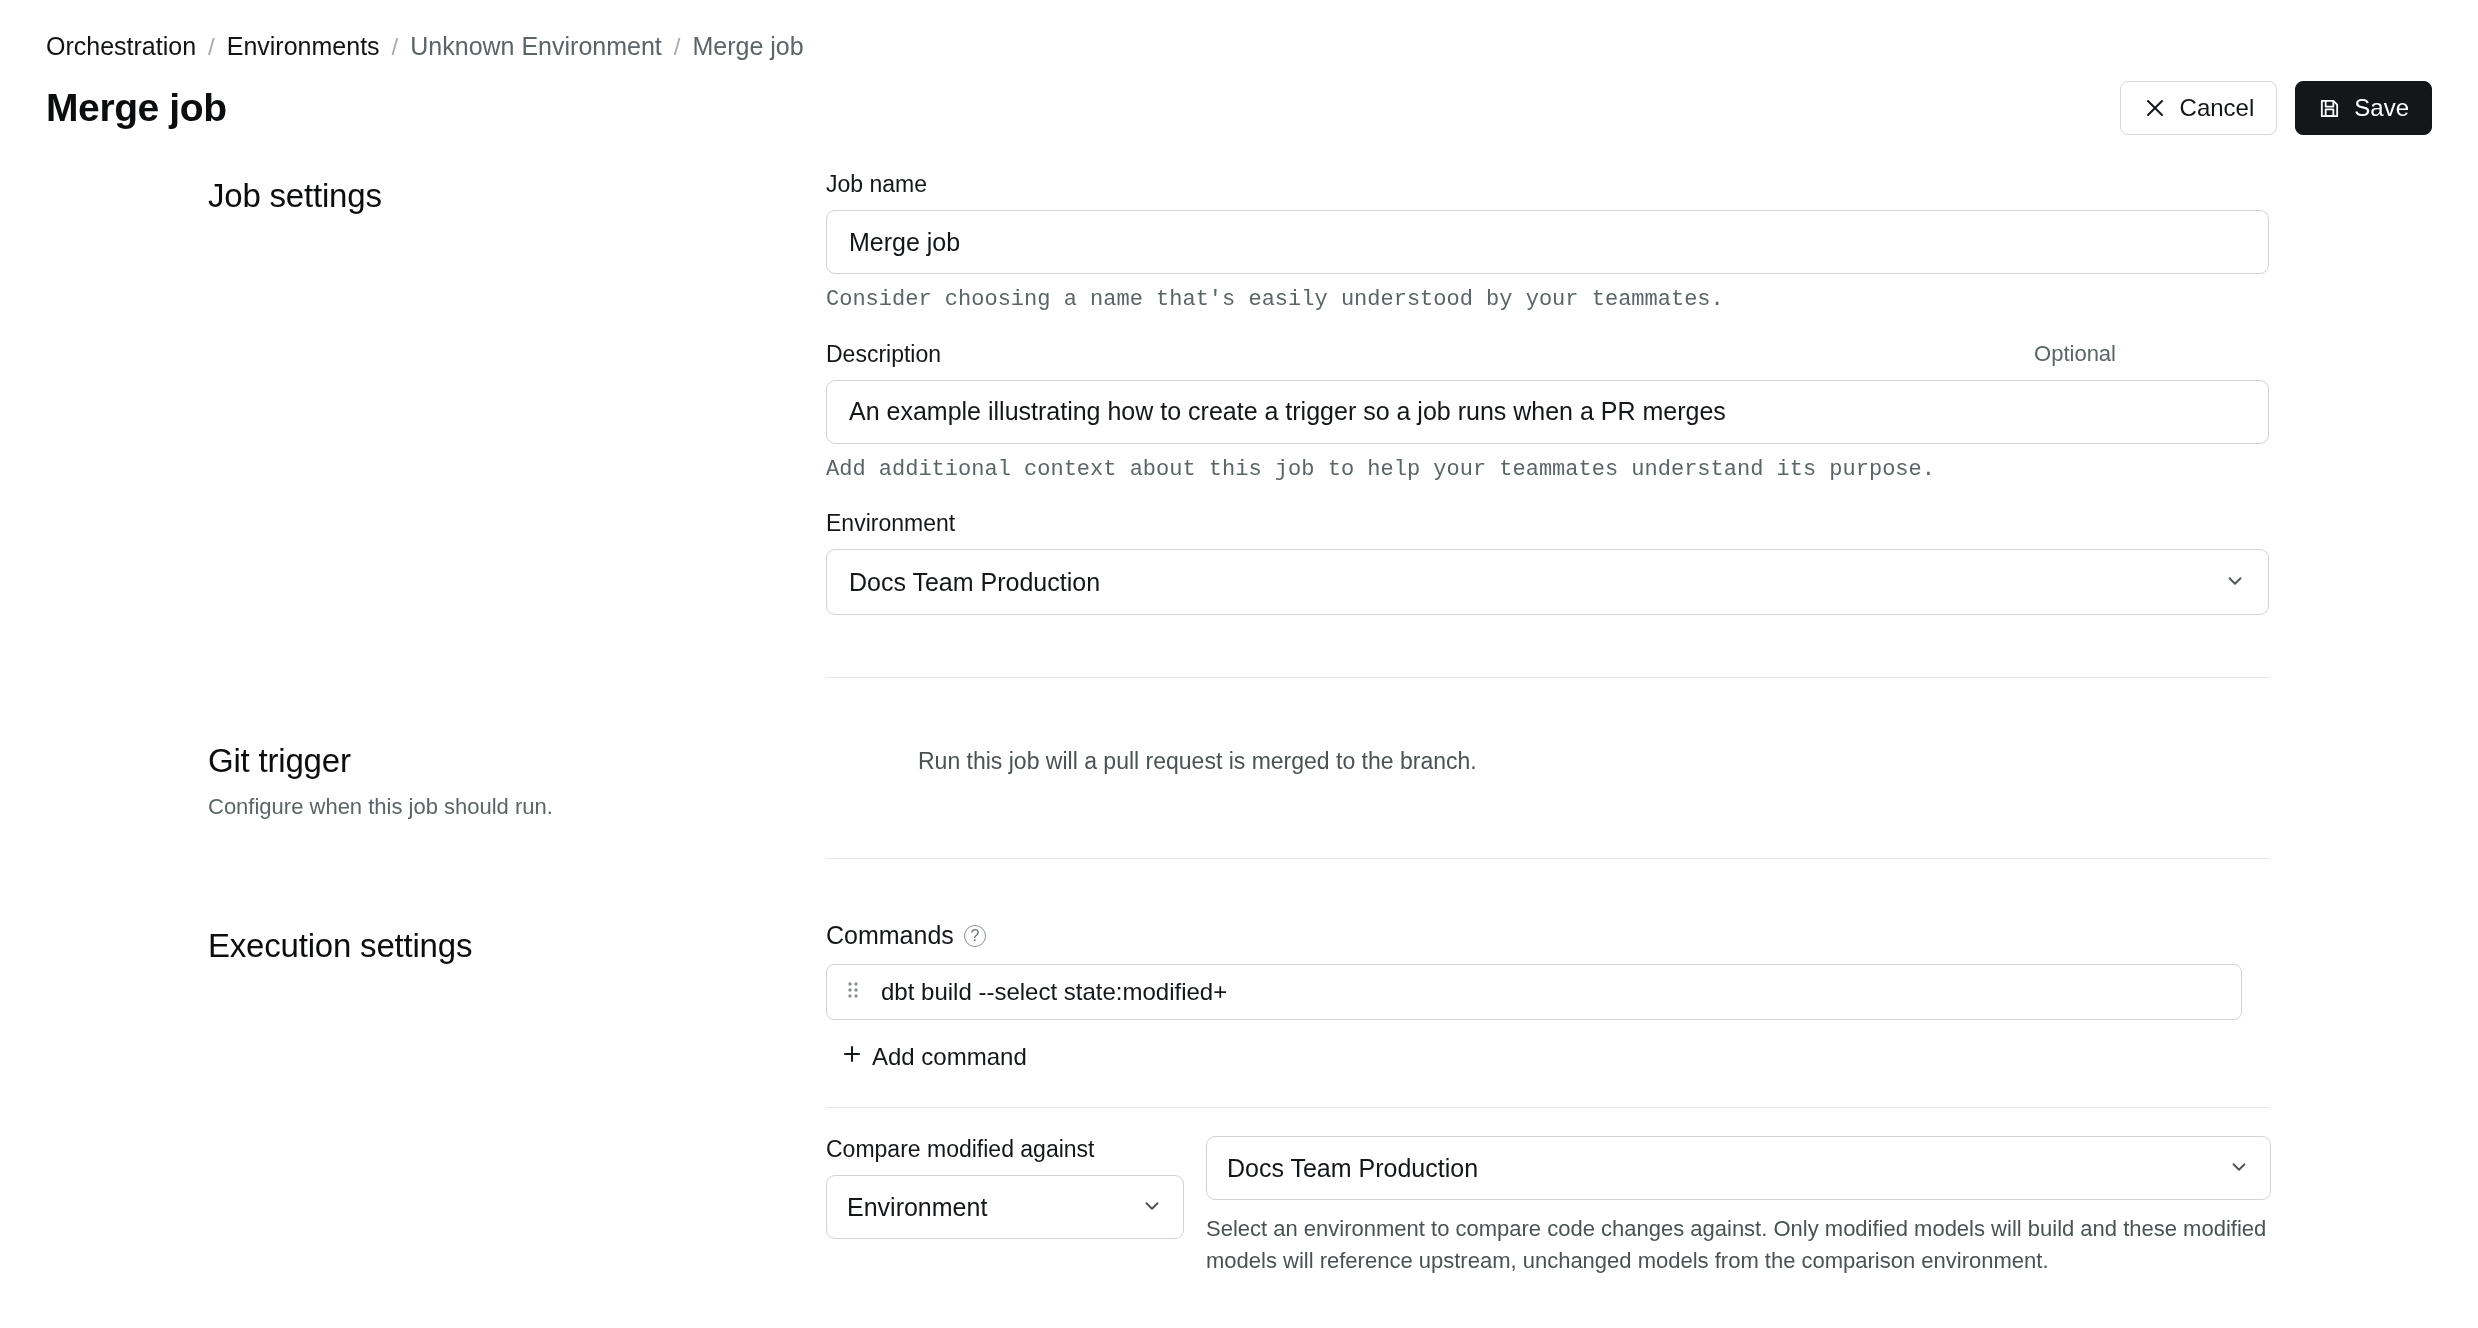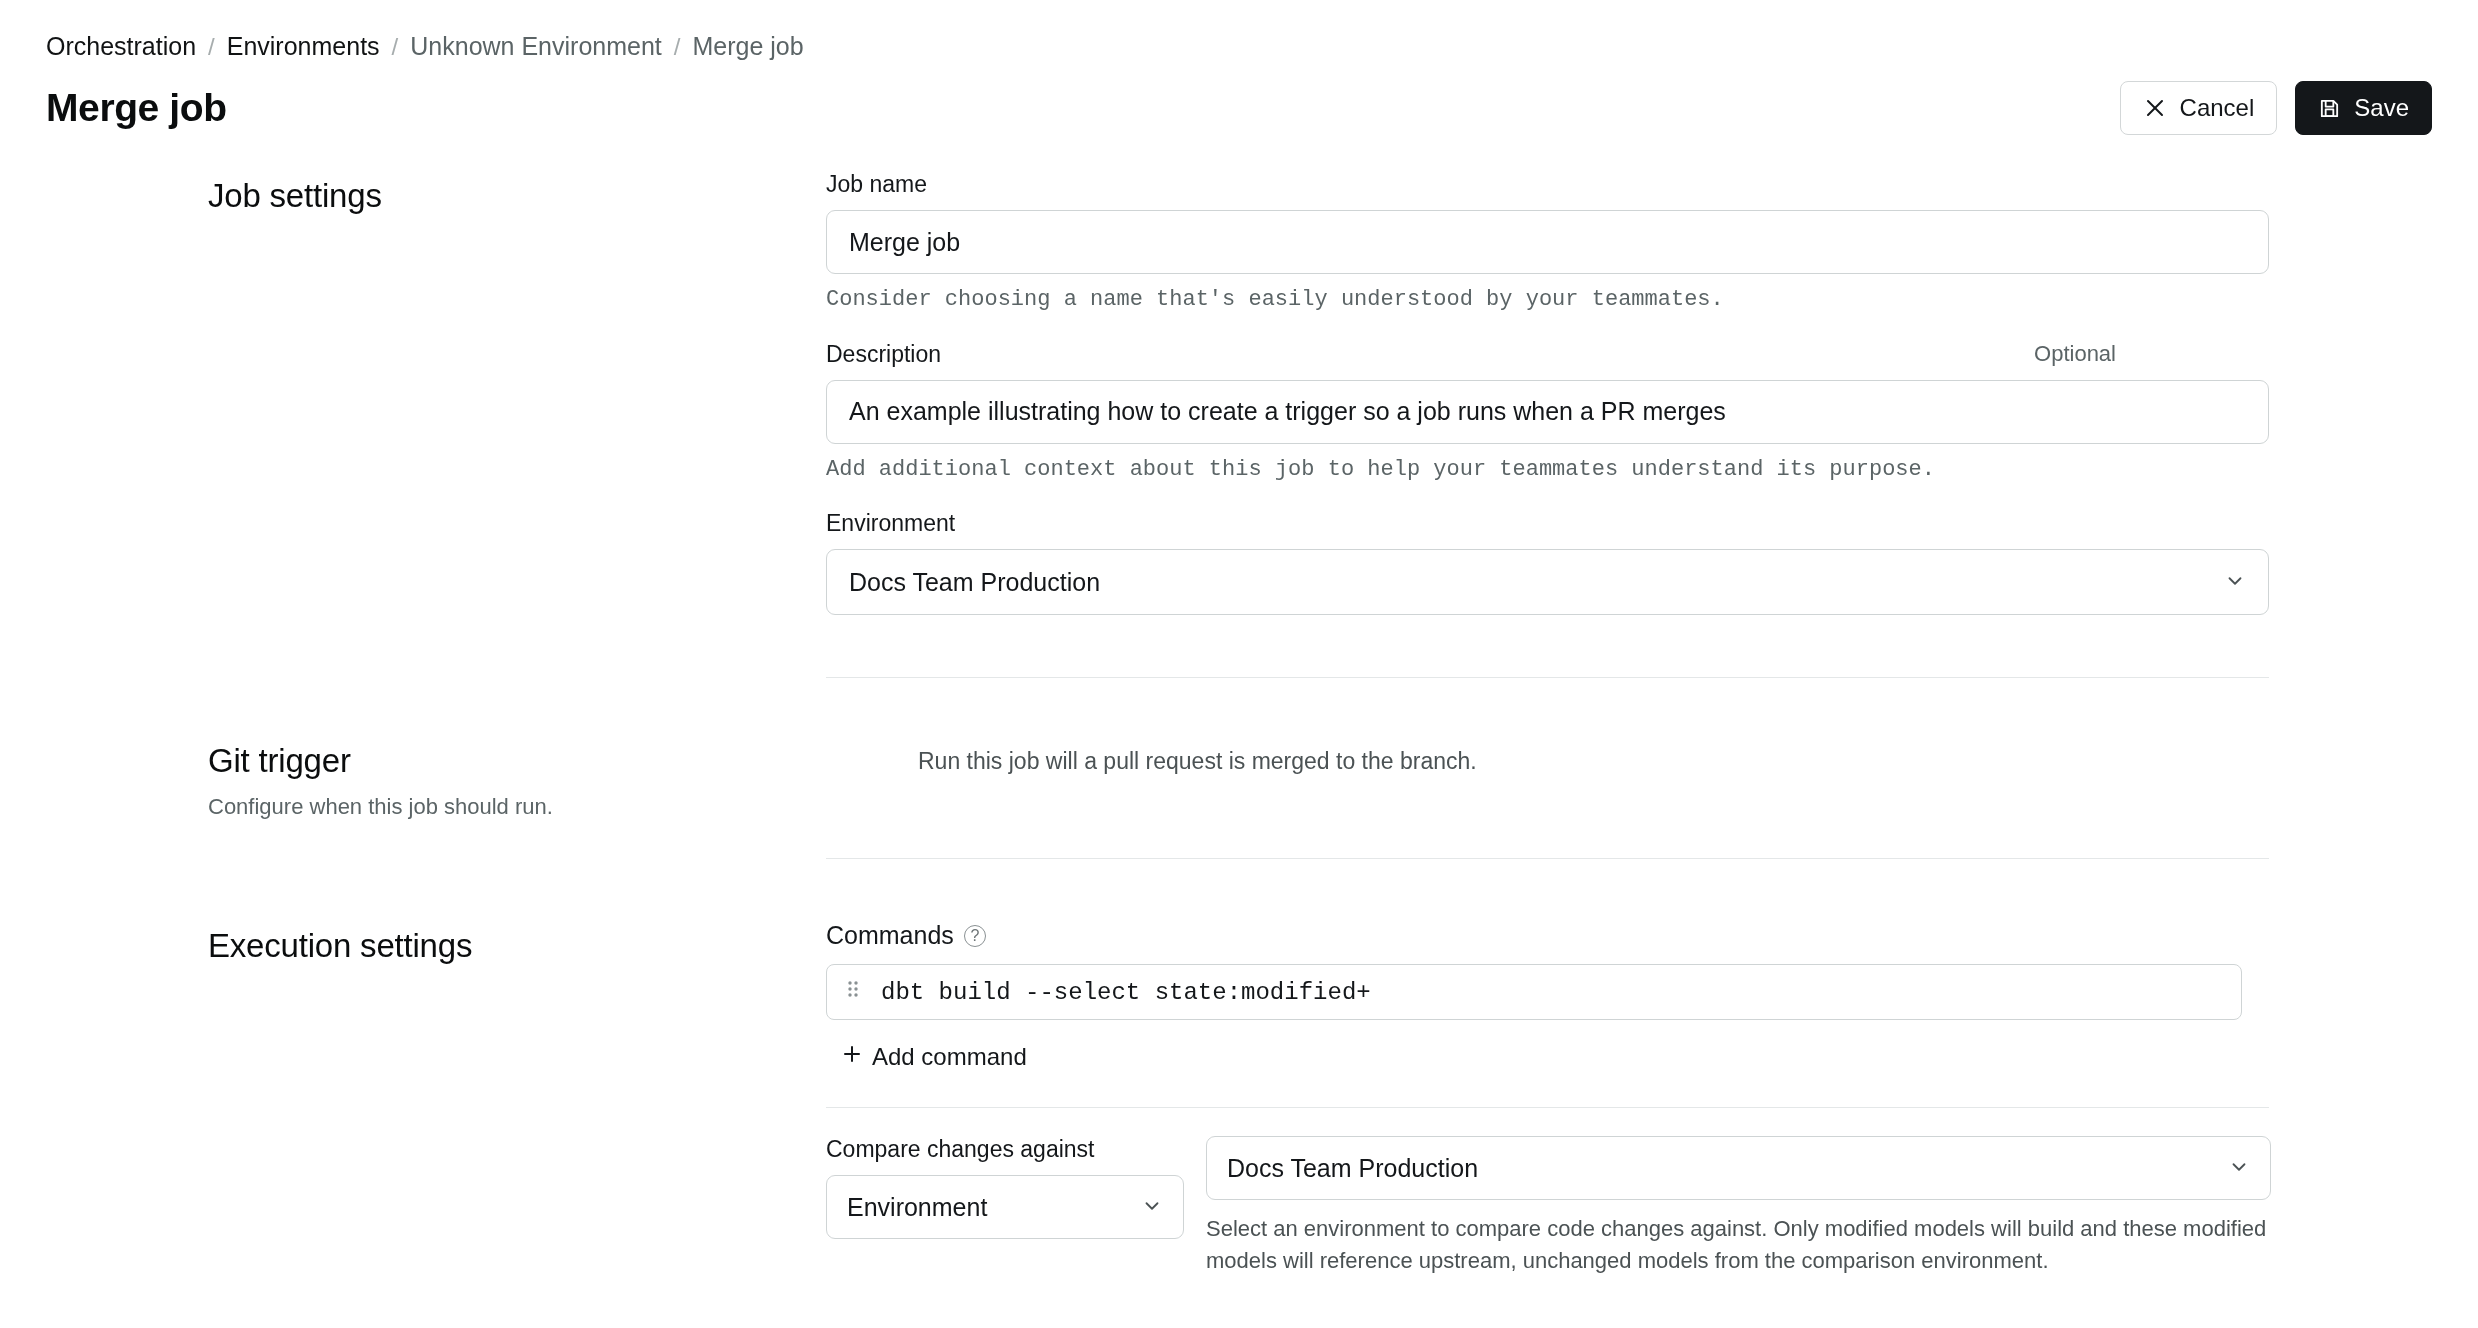--- a/index.html
+++ b/index.html
@@ -246,21 +246,20 @@
     height: 56px;
     border: 1.5px solid #cfd4d5;
     border-radius: 8px;
     background: #ffffff;
     display: flex;
     align-items: center;
     padding: 0 18px;
     gap: 20px;
     font-size: 24px;
     color: #14171a;
-    font-family: Liberation Mono, monospace;
   }
   .drag-dots {
     color: #8a9193;
     font-size: 22px;
     letter-spacing: 1px;
     line-height: 1;
     cursor: grab;
   }
   .add-command {
     margin-top: 22px;
@@ -457,21 +456,21 @@
               </svg>
           </span>
           <span>Add command</span>
         </div>
 
         <div class="exec-divider"></div>
 
         <div class="compare-row">
           <div class="compare-col-small">
             <div class="field-label-row">
-              <span class="field-label">Compare changes against</span>
+              <span class="field-label">Compare modified against</span>
             </div>
             <div class="select-small">
               <span>Environment</span>
               <span class="chev">
                 <svg width="22" height="22" viewBox="0 0 24 24" fill="none" stroke="#4b5254" stroke-width="2" stroke-linecap="round" stroke-linejoin="round">
                     <polyline points="6 9 12 15 18 9"></polyline>
                   </svg>
               </span>
             </div>
           </div>

